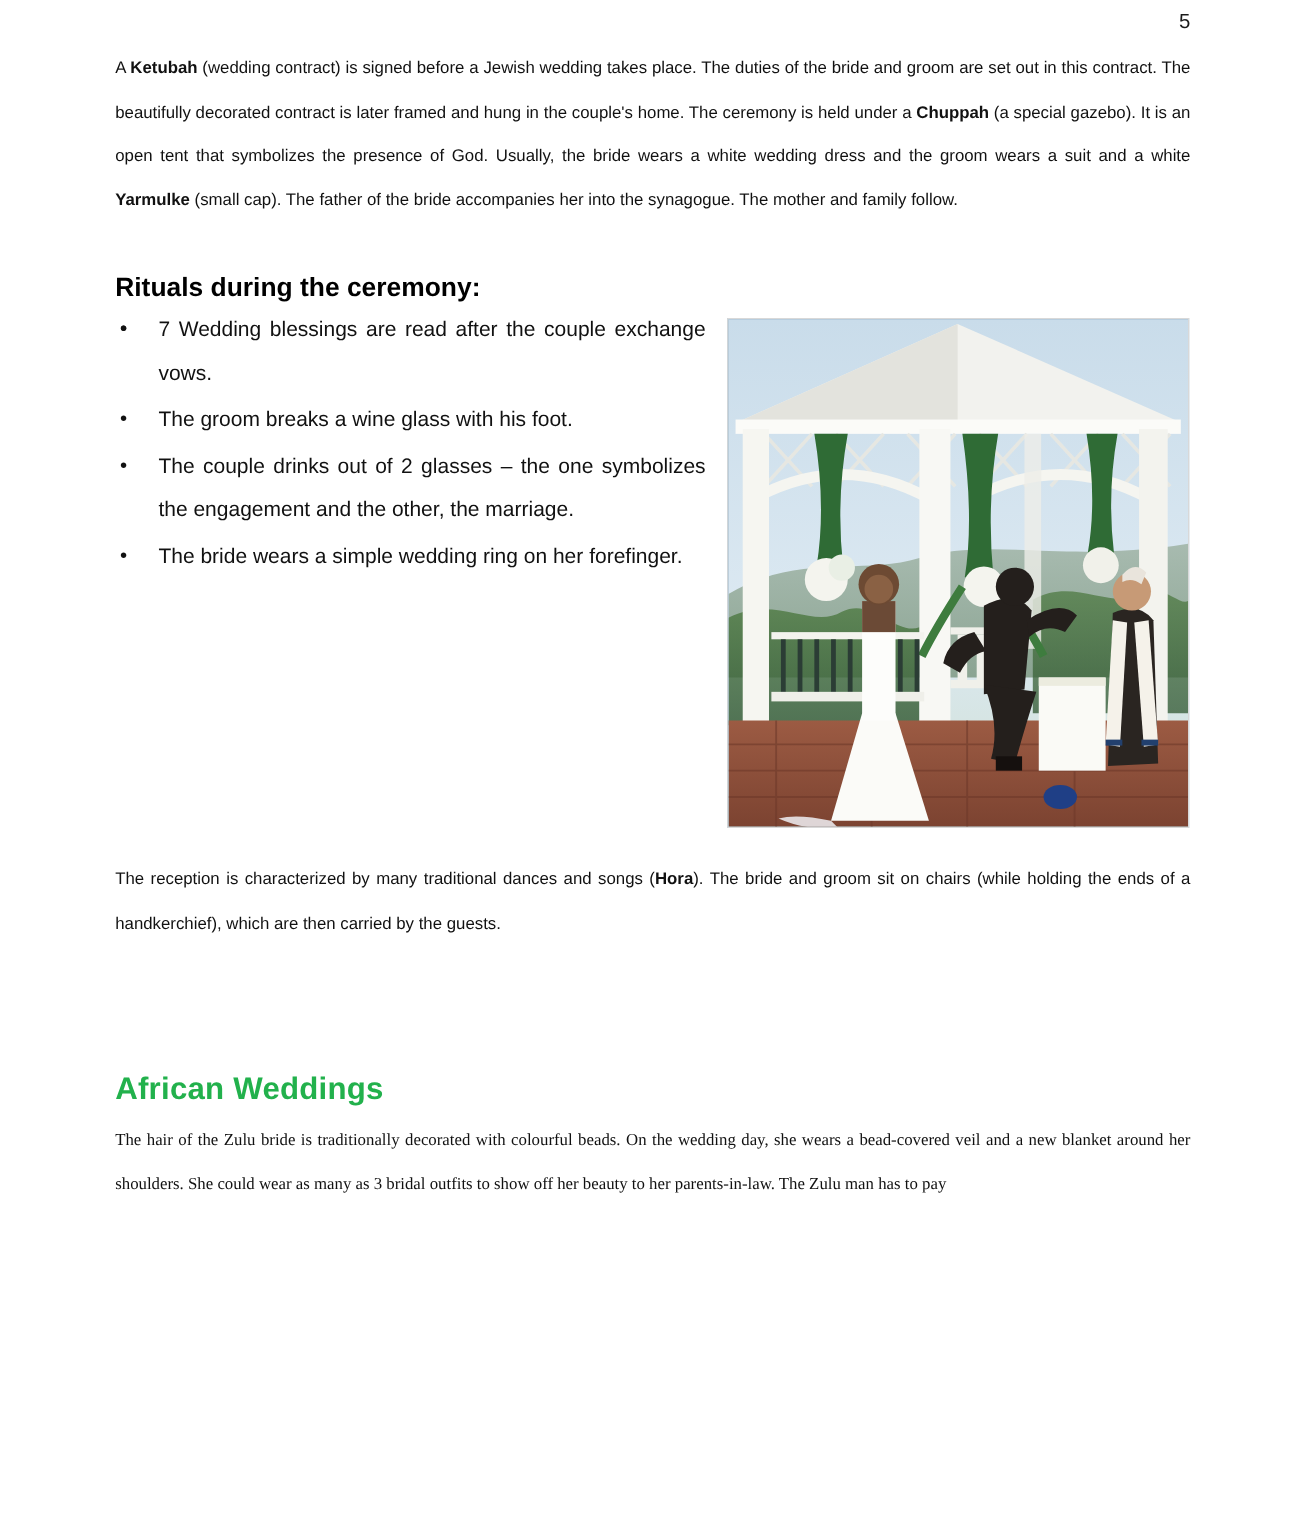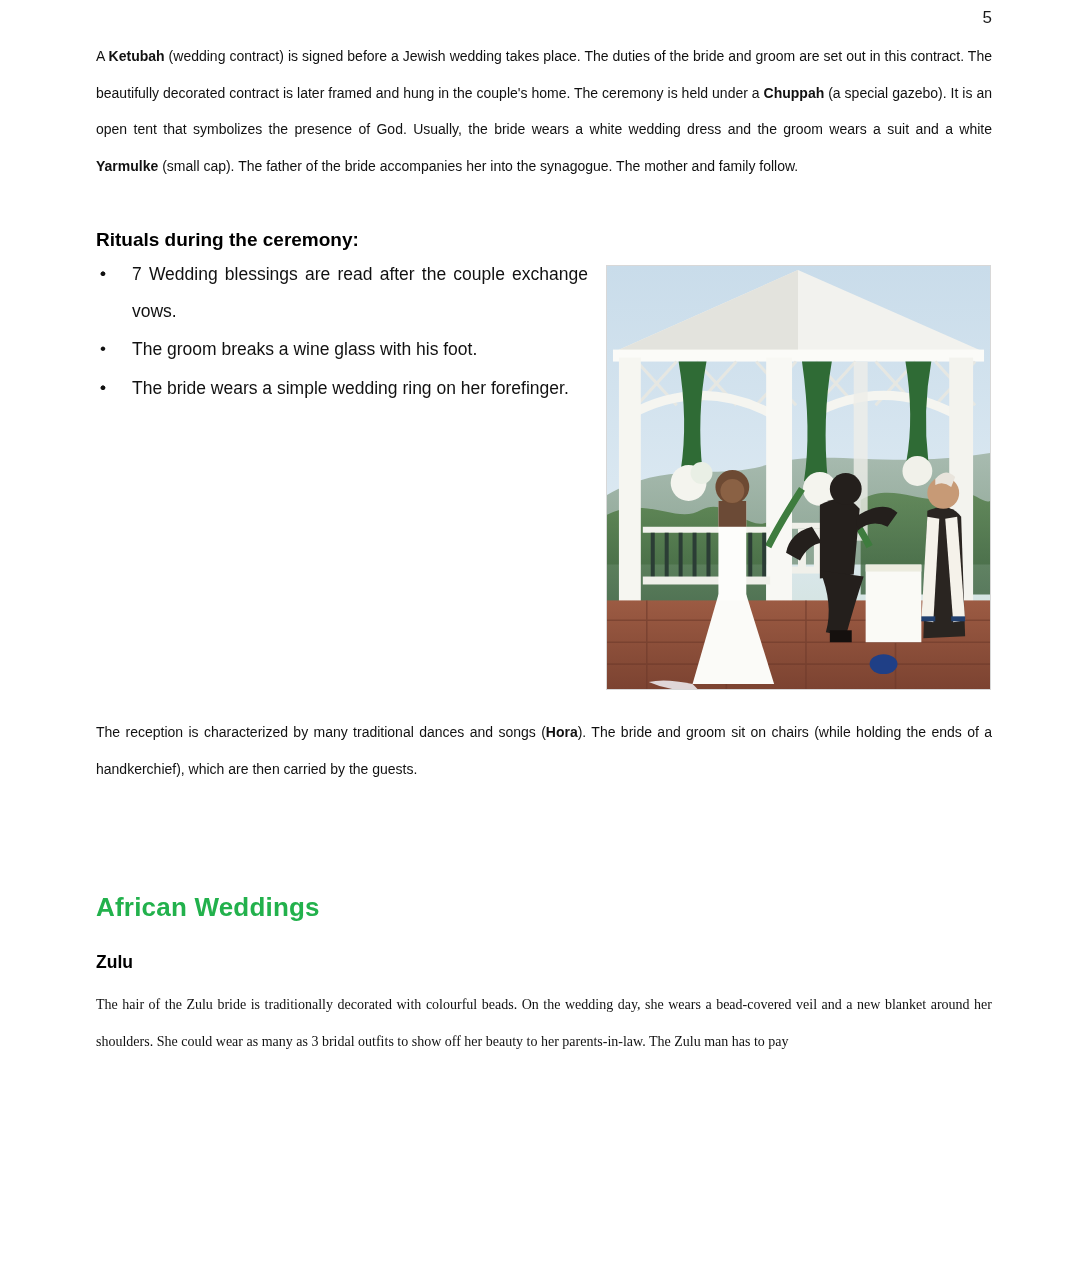--- a/index.html
+++ b/index.html
@@ -45,21 +45,21 @@
     margin: 28px 0 0 0;
     color: #111111;
   }
   p.body-text.tight {
     margin-top: 10px;
     font-family: Liberation Serif, serif;
   }
   b, strong { font-weight: bold; }
 
   .rituals-label {
-    font-size: 19px;
+    font-size: 22px;
     font-weight: bold;
     margin: 42px 0 0 0;
     line-height: 28px;
   }
 
   .two-col {
     position: relative;
     margin-top: 2px;
     min-height: 430px;
   }
@@ -120,21 +120,21 @@
   <p class="body-text">A <b>Ketubah</b> (wedding contract) is signed before a Jewish wedding takes place. The duties of the bride and groom are set out in this contract. The beautifully decorated contract is later framed and hung in the couple's home. The ceremony is held under a <b>Chuppah</b> (a special gazebo). It is an open tent that symbolizes the presence of God. Usually, the bride wears a white wedding dress and the groom wears a suit and a white <b>Yarmulke</b> (small cap). The father of the bride accompanies her into the synagogue. The mother and family follow.</p>
 
   <p class="rituals-label">Rituals during the ceremony:</p>
 
   <div class="two-col">
 
     <ul class="ritual-list">
         <li><span class="bullet">•</span></li>
         <li><span class="bullet">•</span><span>7 Wedding blessings are read after the couple exchange vows.</span></li>
         <li><span class="bullet">•</span><span>The groom breaks a wine glass with his foot.</span></li>
-        <li><span class="bullet">•</span></li>
+        <li><span class="bullet">•</span><span>The couple drinks out of 2 glasses – the one symbolizes the engagement and the other, the marriage.</span></li>
         <li><span class="bullet">•</span><span>The bride wears a simple wedding ring on her forefinger.</span></li>
       </ul>
 
     <div class="photo">
       <svg viewBox="0 0 385 425" preserveAspectRatio="none" aria-hidden="true">
         <defs>
           <linearGradient id="skyGrad" x1="0" y1="0" x2="0" y2="1">
             <stop offset="0%" stop-color="#c9dcea"></stop>
             <stop offset="60%" stop-color="#dce9f2"></stop>
             <stop offset="100%" stop-color="#cfe0d4"></stop>
@@ -264,17 +264,16 @@
 
         <ellipse cx="278" cy="400" rx="14" ry="10" fill="#1f3f86"></ellipse>
       </svg>
     </div>
   </div>
 
   <p class="body-text after-image">The reception is characterized by many traditional dances and songs (<b>Hora</b>). The bride and groom sit on chairs (while holding the ends of a handkerchief), which are then carried by the guests.</p>
 
   <h1 class="section-heading second">African Weddings</h1>
 
-  <p class="sub-heading">Zulu</p>
 
   <p class="body-text tight">The hair of the Zulu bride is traditionally decorated with colourful beads. On the wedding day, she wears a bead-covered veil and a new blanket around her shoulders. She could wear as many as 3 bridal outfits to show off her beauty to her parents-in-law. The Zulu man has to pay</p>
 
 </div>
 
 </body></html>

